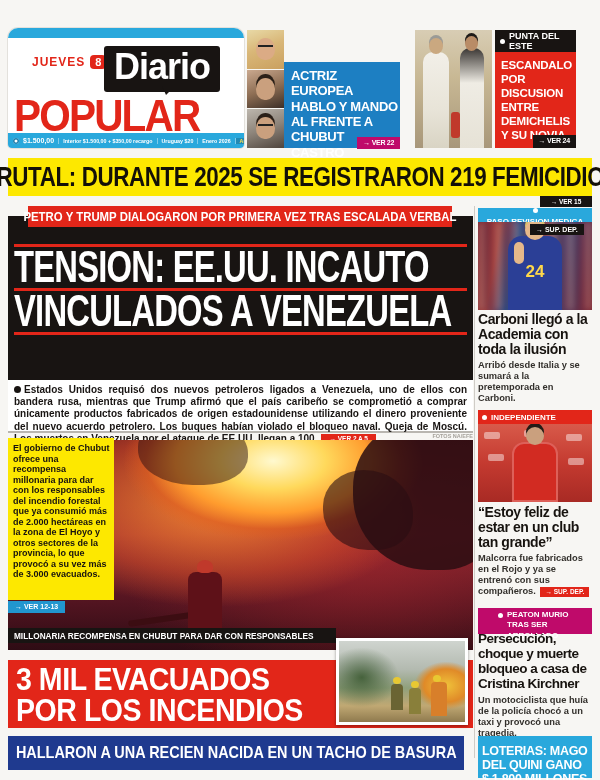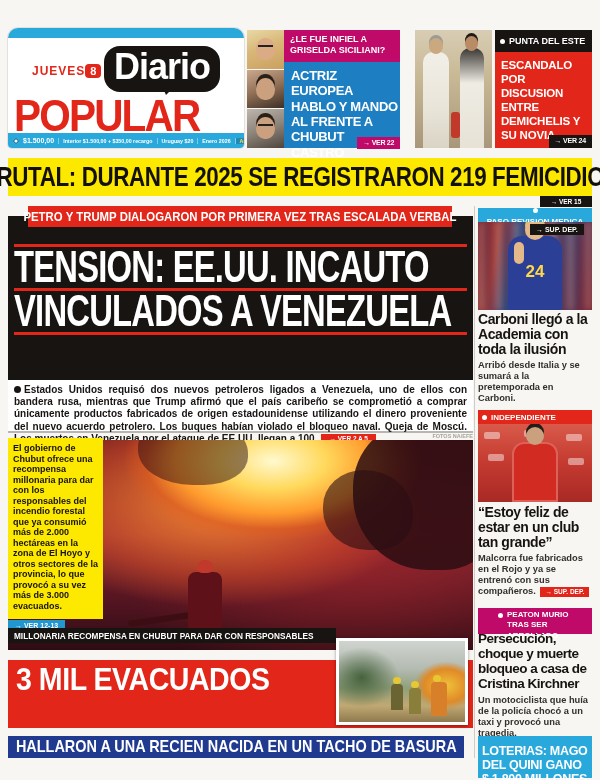--- a/index.html
+++ b/index.html
@@ -9,26 +9,26 @@
 
   .abs { position:absolute; }
   .cond  { display:inline-block; transform:scaleX(.9); transform-origin:0 50%; white-space:nowrap; }
   .condC { display:inline-block; transform:scaleX(.8); transform-origin:50% 50%; white-space:nowrap; }
 
   
   .masthead { left:8px; top:28px; width:236px; height:120px; background:#fff;
               border-radius:10px 10px 4px 4px; box-shadow:0 0 0 1px #e3e1dc; }
   .mast-topbar { position:absolute; left:0; top:0; width:100%; height:10px;
                  background:#29a8dc; border-radius:10px 10px 0 0; }
-  .day-row { position:absolute; left:24px; top:36px; display:flex; }
+  .day-row { position:absolute; left:24px; top:27px; display:flex; gap:5px; }
   .day-label { color:#e22619; font-weight:bold; font-size:12px; letter-spacing:1px; }
   .day-num { background:#e22619; color:#fff; font-weight:bold; font-size:11px;
              border-radius:4px; padding:1px 5px; }
   .diario-bubble { position:absolute; left:96px; top:18px; background:#181412; color:#fff;
-                   font-weight:bold; font-size:36px; padding:0 10px 4px 10px; border-radius:16px;
+                   font-weight:bold; font-size:36px; padding:0 10px 4px 10px; border-radius:3px;
                    letter-spacing:-1px; }
   .diario-bubble::after { content:""; position:absolute; left:58px; bottom:-12px;
                           border:9px solid transparent; border-top-color:#181412;
                           border-left-width:4px; }
   .popular { position:absolute; left:6px; top:62px; width:226px; color:#e22619;
              font-weight:bold; font-size:45px; letter-spacing:-2px; }
   .price-strip { position:absolute; left:0; bottom:0; width:100%; height:15px;
                  background:#29a8dc; border-radius:0 0 4px 4px; display:flex; align-items:center;
                  padding:0 5px; gap:4px; color:#fff; overflow:hidden; }
   .price-main { font-weight:bold; font-size:7px; white-space:nowrap; }
@@ -66,21 +66,21 @@
   .man::before { content:""; position:absolute; left:6px; top:-14px; width:14px; height:16px;
             border-radius:50%; background:#caa880; box-shadow:0 -3px 0 0 #9a9a96; }
   .woman  { position:absolute; right:8px; top:18px; width:24px; height:100px;
             background:linear-gradient(180deg,#3a3633 0%,#efece4 35%,#e6e2d6 100%);
             border-radius:10px 10px 0 0; }
   .woman::before { content:""; position:absolute; left:5px; top:-12px; width:13px; height:15px;
             border-radius:50%; background:#b98c66; box-shadow:0 -3px 0 0 #1d1a17; }
   .red-thing { position:absolute; left:36px; bottom:10px; width:9px; height:26px;
             background:#c0392b; border-radius:3px; }
 
-  .scandal { left:495px; top:30px; width:97px; height:118px; }
+  .scandal { left:495px; top:30px; width:81px; height:118px; }
   .scandal-kicker { width:100%; height:22px; background:#181412; color:#fff; font-weight:bold;
                     font-size:9px; display:flex; align-items:center; gap:4px; padding:0 5px; }
   .scandal-box { position:relative; width:100%; height:96px; background:#e22619; color:#fff;
                  font-weight:bold; font-size:11.5px; line-height:1.22; padding:6px 4px 0 6px;
                  letter-spacing:-.2px; }
   .scandal-tag { position:absolute; right:0; bottom:0; background:#181412; color:#fff;
                  font-weight:bold; font-size:7px; padding:2px 6px; }
 
   
   .banner { left:8px; top:158px; width:584px; height:38px; background:#fde800;
@@ -119,21 +119,21 @@
   .t1 { right:-30px; top:-20px; width:150px; height:150px; }
   .t2 { right:60px; top:30px; width:90px; height:80px; opacity:.6; }
   .t3 { left:130px; top:-25px; width:110px; height:70px; opacity:.5; }
   .fireman { position:absolute; left:180px; bottom:18px; width:34px; height:60px;
              background:#5e1118; border-radius:8px 8px 0 0; }
   .fireman::before { content:""; position:absolute; left:9px; top:-12px; width:16px; height:13px;
              border-radius:50% 50% 30% 30%; background:#c0392b; }
   .hose { position:absolute; left:120px; bottom:28px; width:70px; height:6px; background:#3c0d12;
           border-radius:3px; transform:rotate(-8deg); }
 
-  .side-note { left:8px; top:438px; width:95px; background:#fde800; padding:5px 4px 8px 5px;
+  .side-note { left:8px; top:438px; width:106px; background:#fde800; padding:5px 4px 20px 5px;
                font-size:9px; font-weight:bold; color:#17130f; line-height:1.17; z-index:3; }
   .side-tag { position:absolute; left:0; bottom:-13px; background:#2196cf; color:#fff;
               font-weight:bold; font-size:7px; padding:2px 7px; }
 
   .caption-bar { left:8px; top:628px; width:328px; height:15px; background:#181412; color:#fff;
                  font-weight:bold; font-size:8.5px; display:flex; align-items:center; padding:0 6px; z-index:4; }
   .fire-red-box { left:8px; top:660px; width:465px; height:68px; background:#e22619;
                   color:#fff; font-weight:bold; padding:4px 0 0 8px; z-index:3; }
   .fire-hl { font-size:31px; line-height:31px; letter-spacing:-.5px; }
   .fire-hl span { display:inline-block; transform:scaleX(.92); transform-origin:0 50%; white-space:nowrap; }
@@ -144,21 +144,21 @@
         radial-gradient(ellipse 50px 40px at 18% 45%, rgba(60,90,50,.9) 0%, rgba(0,0,0,0) 75%),
         linear-gradient(180deg,#cfd4cf 0%,#b3bab0 35%,#90a07c 58%,#c0a873 80%,#8f7a4e 100%);
       box-shadow:0 1px 3px rgba(0,0,0,.4); }
   .ff { position:absolute; width:12px; height:26px; background:#6a6433; border-radius:4px 4px 0 0; }
   .ff::before { content:""; position:absolute; left:2px; top:-7px; width:8px; height:7px;
                 border-radius:50%; background:#e8c832; }
   .ff1 { left:52px; bottom:12px; } .ff2 { left:70px; bottom:8px; background:#897f3a; }
   .ff3 { right:18px; bottom:6px; width:16px; height:34px; background:#d87f2a; }
 
   
-  .bottom-strip { left:8px; top:736px; width:456px; height:22px; background:#1f3a8f;
+  .bottom-strip { left:8px; top:736px; width:456px; height:34px; background:#1f3a8f;
                   display:flex; align-items:center; justify-content:center; color:#fff;
                   font-weight:bold; font-size:17px; }
   .bottom-strip .condC { transform:scaleX(.85); }
 
   
   .vrule { left:474px; top:206px; width:1px; height:552px; background:#cfccc6; }
   .sb { left:478px; width:114px; }
   .sb-kicker { height:14px; display:flex; align-items:center; gap:4px; padding:0 4px;
                color:#fff; font-weight:bold; font-size:8px; }
   .sb-kicker .dot { width:5px; height:5px; box-shadow:none; }
@@ -224,21 +224,20 @@
     <div class="celeb c1">
         <div class="face glasses"></div>
       </div>
     <div class="celeb c2">
         <div class="face dark"></div>
       </div>
     <div class="celeb c3">
         <div class="face glasses dark"></div>
       </div>
   </div>
-  <div class="abs gossip-kicker">¿LE FUE INFIEL A GRISELDA SICILIANI?</div>
   <div class="abs gossip-box">
     <span>ACTRIZ EUROPEA HABLO Y MANDO AL FRENTE A CHUBUT CASTRO</span>
     <span class="gossip-tag">→ VER 22</span>
   </div>
 
   <div class="abs couple">
     <div class="man"></div>
     <div class="woman"></div>
     <div class="red-thing"></div>
   </div>
@@ -287,20 +286,21 @@
   <div class="abs side-note">
     <span>El gobierno de Chubut ofrece una recompensa millonaria para dar con los responsables del incendio forestal que ya consumió más de 2.000 hectáreas en la zona de El Hoyo y otros sectores de la provincia, lo que provocó a su vez más de 3.000 evacuados.</span>
     <span class="side-tag">→ VER 12-13</span>
   </div>
 
   <div class="abs caption-bar">
     <span class="cond" style="transform:scaleX(.97);">MILLONARIA RECOMPENSA EN CHUBUT PARA DAR CON RESPONSABLES</span>
   </div>
   <div class="abs fire-red-box">
     <div class="fire-hl"><span>3 MIL EVACUADOS</span></div>
+    <div class="fire-hl"><span>POR LOS INCENDIOS</span></div>
   </div>
   <div class="abs inset-photo">
     <div class="ff ff1"></div>
     <div class="ff ff2"></div>
     <div class="ff ff3"></div>
   </div>
 
   <div class="abs bottom-strip">
     <span class="condC">HALLARON A UNA RECIEN NACIDA EN UN TACHO DE BASURA</span>
   </div>

